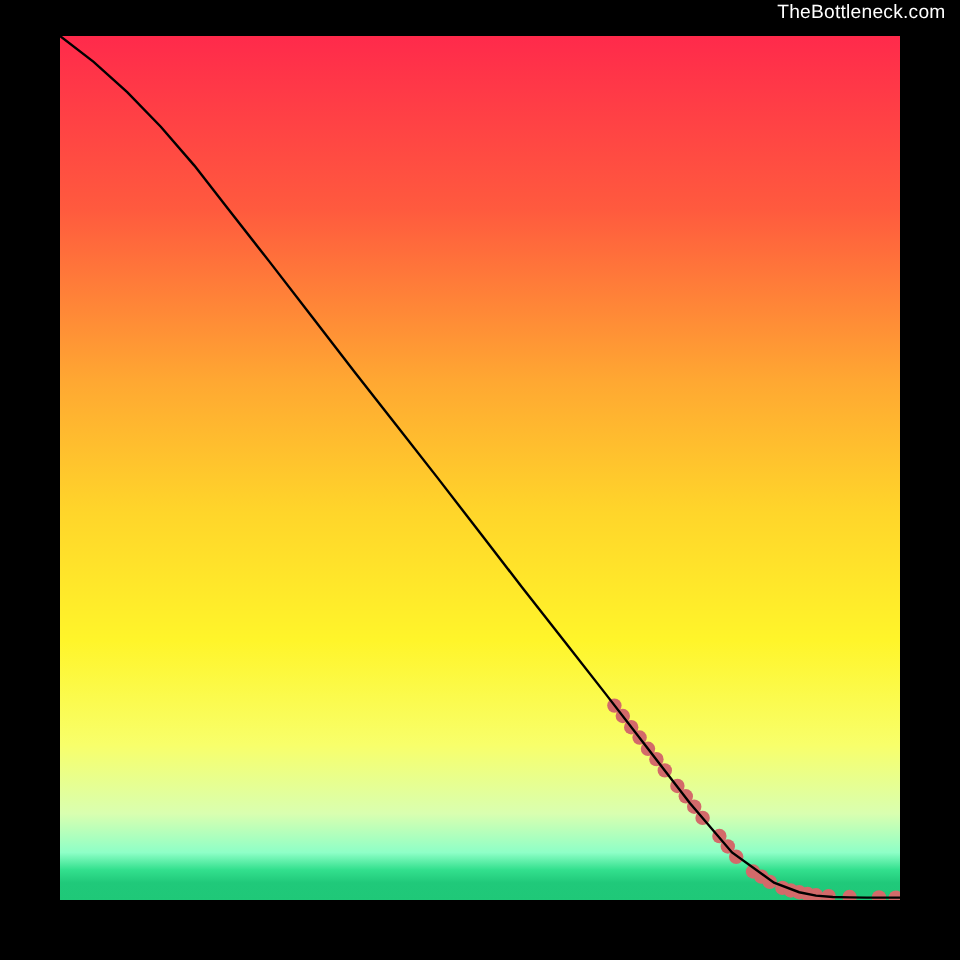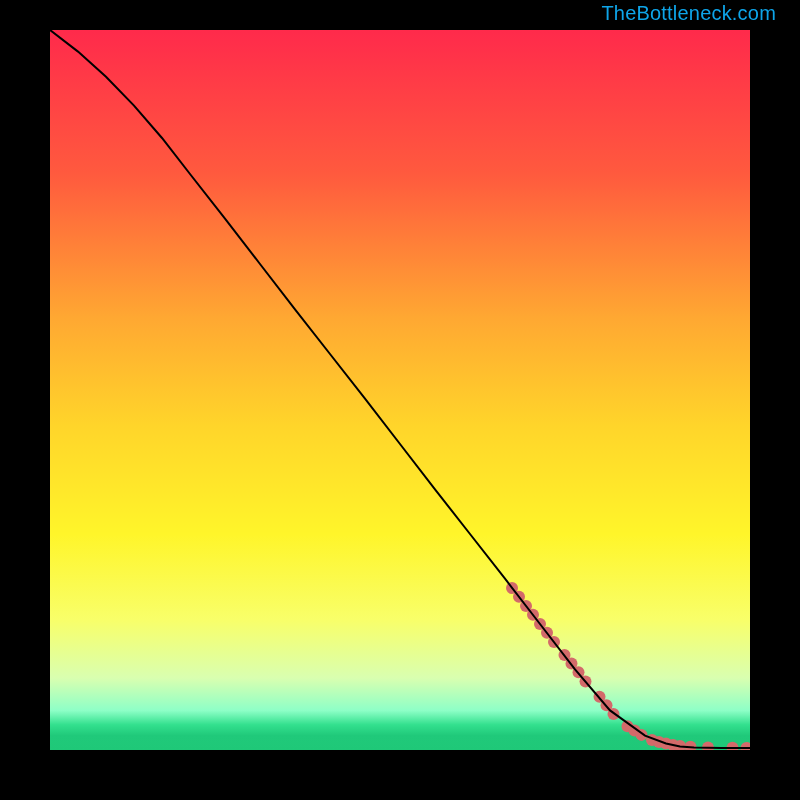--- a/index.html
+++ b/index.html
@@ -13,23 +13,23 @@
   }
   .frame {
     position: relative;
     width: 800px;
     height: 800px;
     background: #000;
   }
   .watermark {
     position: absolute;
     top: 2px;
-    right: 24px;
-    color: #0ea5e9;
-    font-size: 20px;
+    right: 12px;
+    color: #ffffff;
+    font-size: 16px;
     font-weight: 500;
     letter-spacing: 0.2px;
     z-index: 5;
   }
   .plot {
     position: absolute;
     left: 50px;
     top: 30px;
     width: 700px;
     height: 720px;

